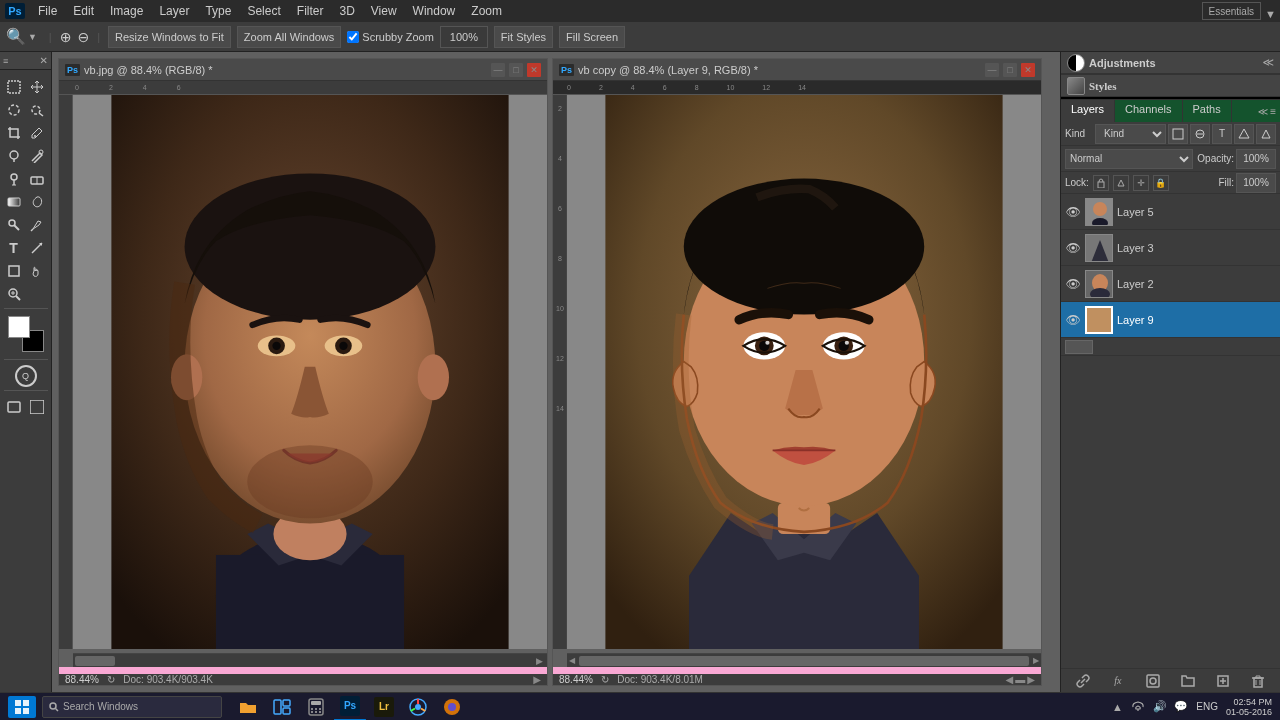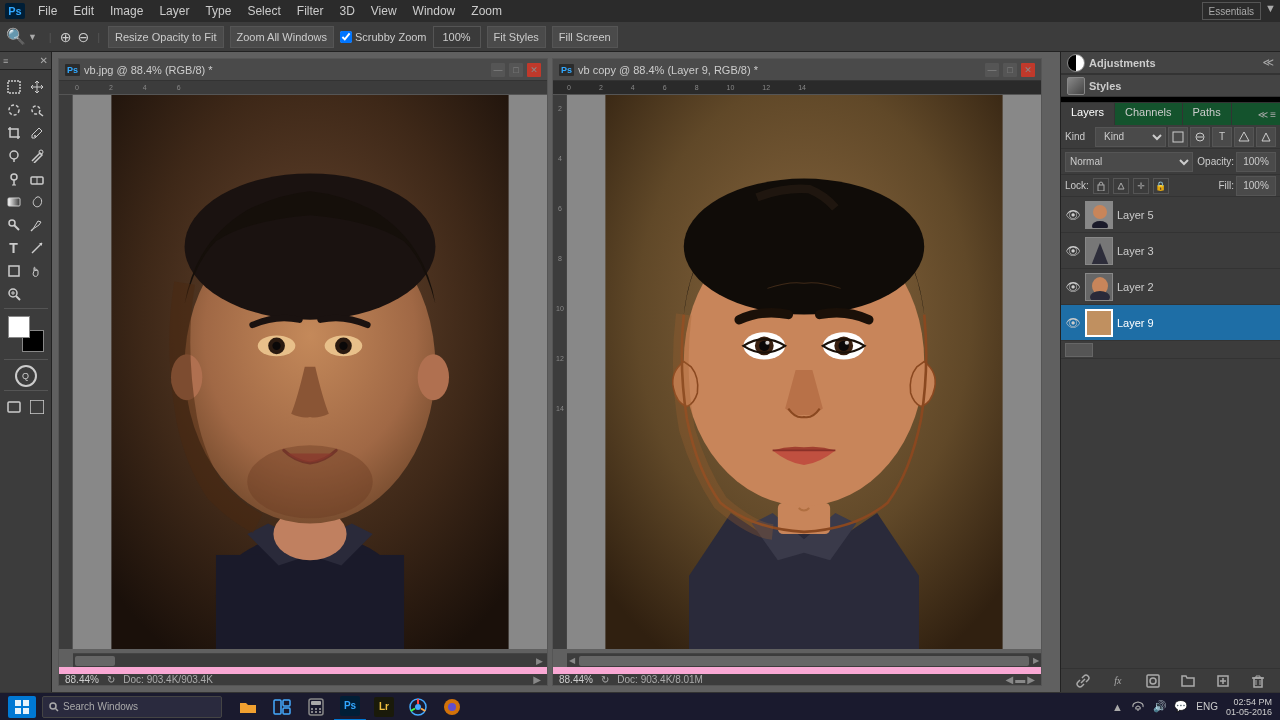--- a/index.html
+++ b/index.html
@@ -103,36 +103,36 @@
   <span class="menu-item">Edit</span>
   <span class="menu-item">Image</span>
   <span class="menu-item">Layer</span>
   <span class="menu-item">Type</span>
   <span class="menu-item">Select</span>
   <span class="menu-item">Filter</span>
   <span class="menu-item">3D</span>
   <span class="menu-item">View</span>
   <span class="menu-item">Window</span>
   <span class="menu-item">Zoom</span>
-  <div style="margin-left:auto; display:flex; align-items:flex-start; gap:4px;padding-left:42px;">
+  <div style="margin-left:auto; display:flex; align-items:flex-end; gap:4px;padding-left:42px;">
     <span style="font-size:10px; color:#aaa; padding:0 6px; border:1px solid #555; height:18px; display:flex; align-items:center; cursor:pointer;">Essentials</span>
     <span style="color:#aaa; cursor:pointer; font-size:11px;">▼</span>
   </div>
 </div>
 
 <div id="optionsbar">
   <div style="display:flex; align-items:center; gap:2px; margin-right:4px;">
     <span style="font-size:16px; color:#ccc; cursor:pointer;">🔍</span>
     <span style="font-size:9px; color:#aaa; cursor:pointer;">▼</span>
   </div>
   <span style="color:#555; margin:0 2px;">|</span>
   <span style="font-size:14px; color:#ccc; cursor:pointer;">⊕</span>
   <span style="font-size:14px; color:#ccc; cursor:pointer;">⊖</span>
   <span style="color:#555; margin:0 2px;">|</span>
-  <button class="opt-btn">Resize Opacity to Fit</button>
+  <button class="opt-btn">Resize Windows to Fit</button>
   <button class="opt-btn">Zoom All Windows</button>
   <label class="opt-checkbox">
     <input type="checkbox" checked="" style="">
     <span>Scrubby Zoom</span>
   </label>
   <input class="opt-percent" value="100%" style="">
   <button class="opt-btn">Fit Styles</button>
   <button class="opt-btn">Fill Screen</button>
 </div>
 
@@ -502,21 +502,21 @@
         <div style="display:flex; align-items:center; gap:4px;">
           <div style="width:18px; height:18px; border-radius:50%; background:conic-gradient(white 0deg 180deg, black 180deg 360deg); border:1px solid #888;"></div>
           <span class="panel-title">Adjustments</span>
         </div>
         <div class="panel-icons">
           <span class="panel-icon-btn">≪</span>
         </div>
       </div>
     </div>
 
-    <div style="border-bottom:5px solid #000000;">
+    <div style="border-bottom:2px solid #000000;font-family:Liberation Serif, serif;">
       <div class="panel-header">
         <div style="display:flex; align-items:center; gap:4px;">
           <div style="width:18px; height:18px; background:linear-gradient(135deg,#888,#444); border-radius:2px; border:1px solid #888;"></div>
           <span class="panel-title">Styles</span>
         </div>
       </div>
     </div>
 
     <div id="layers-panel" style="display:flex; flex-direction:column; flex:1;">
       <div class="layers-tabs">

